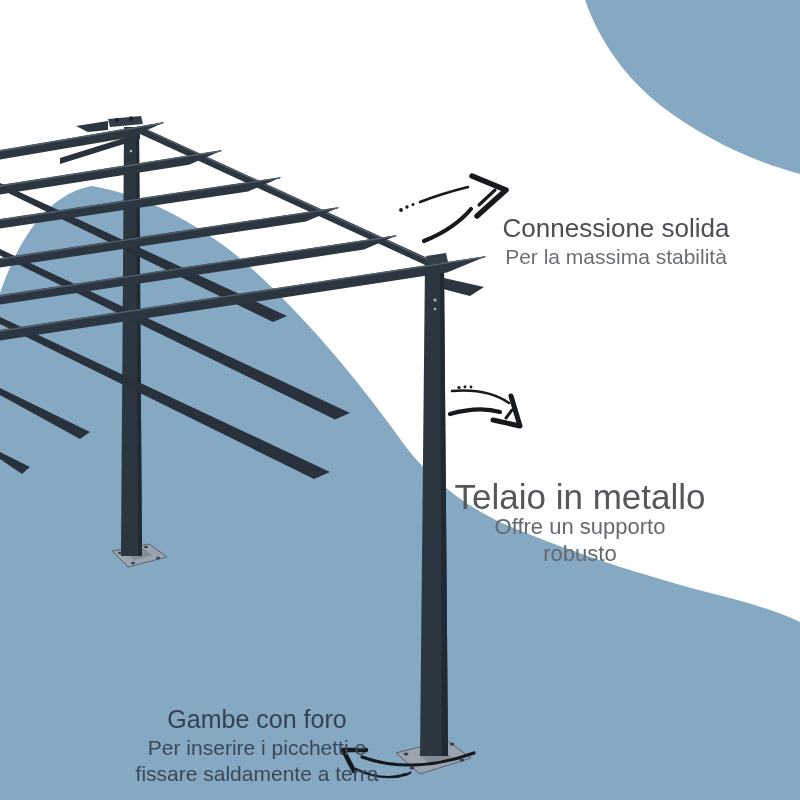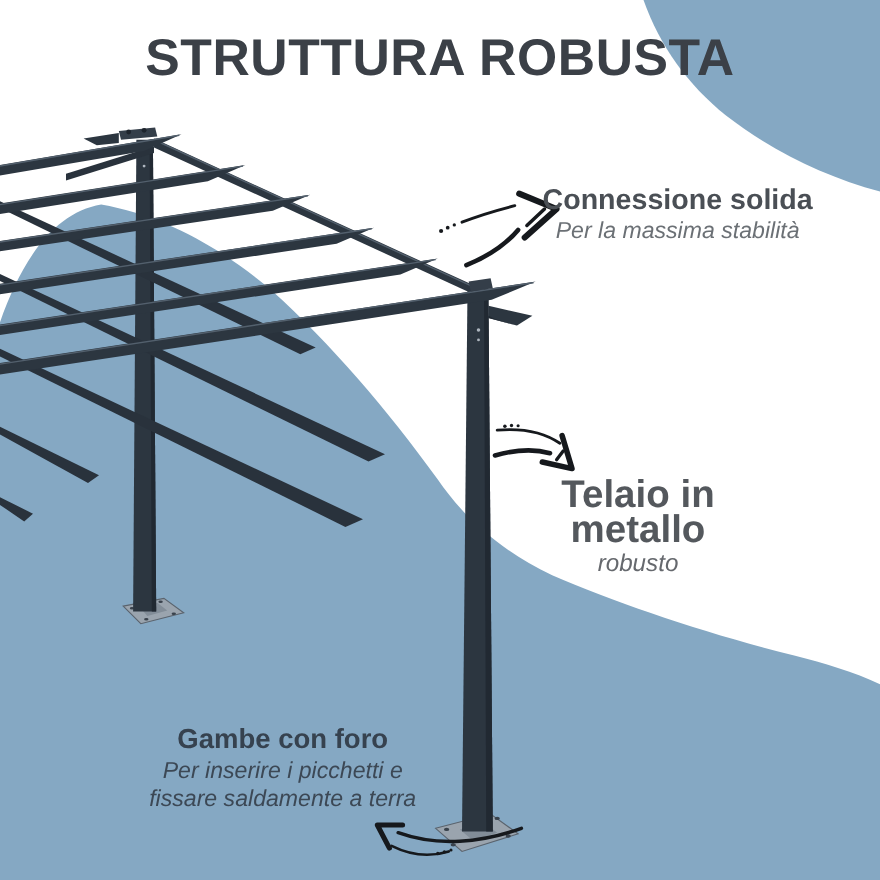--- a/index.html
+++ b/index.html
@@ -22,22 +22,22 @@
   .bolt{fill:#aeb6bf;}
   .arrow{stroke:var(--arrow-black,#16191d);fill:none;stroke-linecap:round;stroke-linejoin:round;}
   .adot{fill:var(--arrow-black,#16191d);}
 
   .title{
     position:absolute;top:24px;left:0;width:800px;text-align:center;
     font-size:47px;font-weight:800;letter-spacing:.5px;
     color:var(--title-text,#3b4047);
   }
   .callout{position:absolute;text-align:center;}
-  .callout .hd{font-weight:700;}
-  .callout .sub{font-weight:400;font-style:italic;}
+  .callout .hd{font-weight:400;margin-top:47px;}
+  .callout .sub{font-weight:400;}
 
   .co-connection{left:478px;top:166px;width:276px;}
   .co-connection .hd{font-size:26px;line-height:30px;color:var(--callout-heading,#4a4f55);}
   .co-connection .sub{font-size:21px;line-height:27px;color:var(--callout-sub,#6b7075);}
 
   .co-frame{left:446px;top:434px;width:268px;}
   .co-frame .hd{font-size:35px;line-height:32px;color:#54585d;}
   .co-frame .sub{font-size:22px;line-height:27px;color:#66696e;}
 
   .co-legs{left:112px;top:656px;width:290px;}
@@ -155,29 +155,29 @@
     <g>
       <path class="arrow" stroke-width="4.6" d="M 366,750 L 343,750 L 354,771"></path>
       <path class="arrow" stroke-width="3.2" d="M 362,757 C 398,770 438,766 474,753"></path>
       <path class="arrow" stroke-width="2.4" d="M 356,769 C 374,778 392,779 408,774"></path>
       <circle class="adot" cx="398" cy="776" r="1.6"></circle>
       <circle class="adot" cx="404" cy="774.5" r="1.5"></circle>
       <circle class="adot" cx="410" cy="772.8" r="1.4"></circle>
     </g>
   </svg>
 
-  <div class="title">STRUTTURA ROBUSTA</div>
 
   <div class="callout co-connection">
     <div class="hd">Connessione solida</div>
     <div class="sub">Per la massima stabilità</div>
   </div>
 
   <div class="callout co-frame">
     <div class="hd">Telaio in metallo</div>
+    <div class="sub">Offre un supporto</div>
     <div class="sub">robusto</div>
   </div>
 
   <div class="callout co-legs">
     <div class="hd">Gambe con foro</div>
     <div class="sub">Per inserire i picchetti e</div>
     <div class="sub">fissare saldamente a terra</div>
   </div>
 
 </div>

